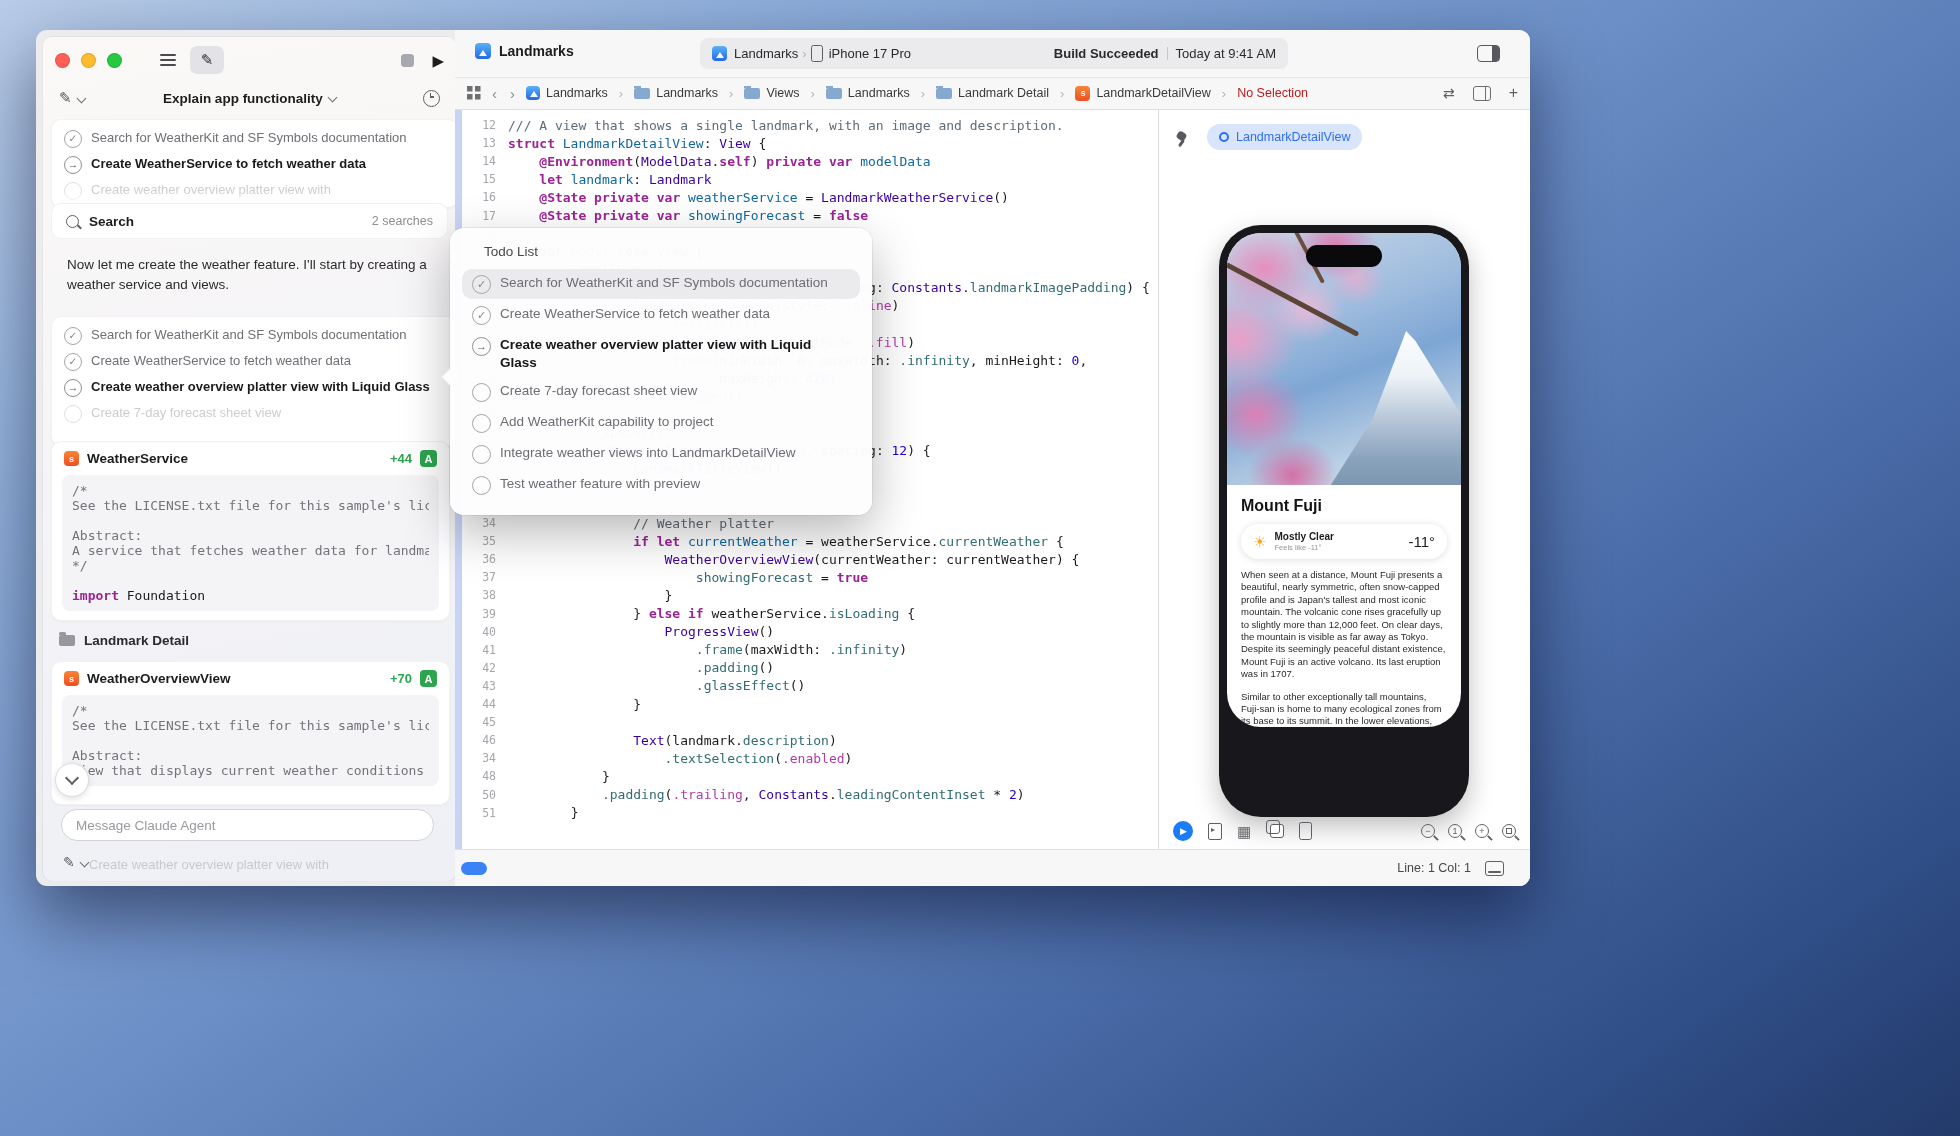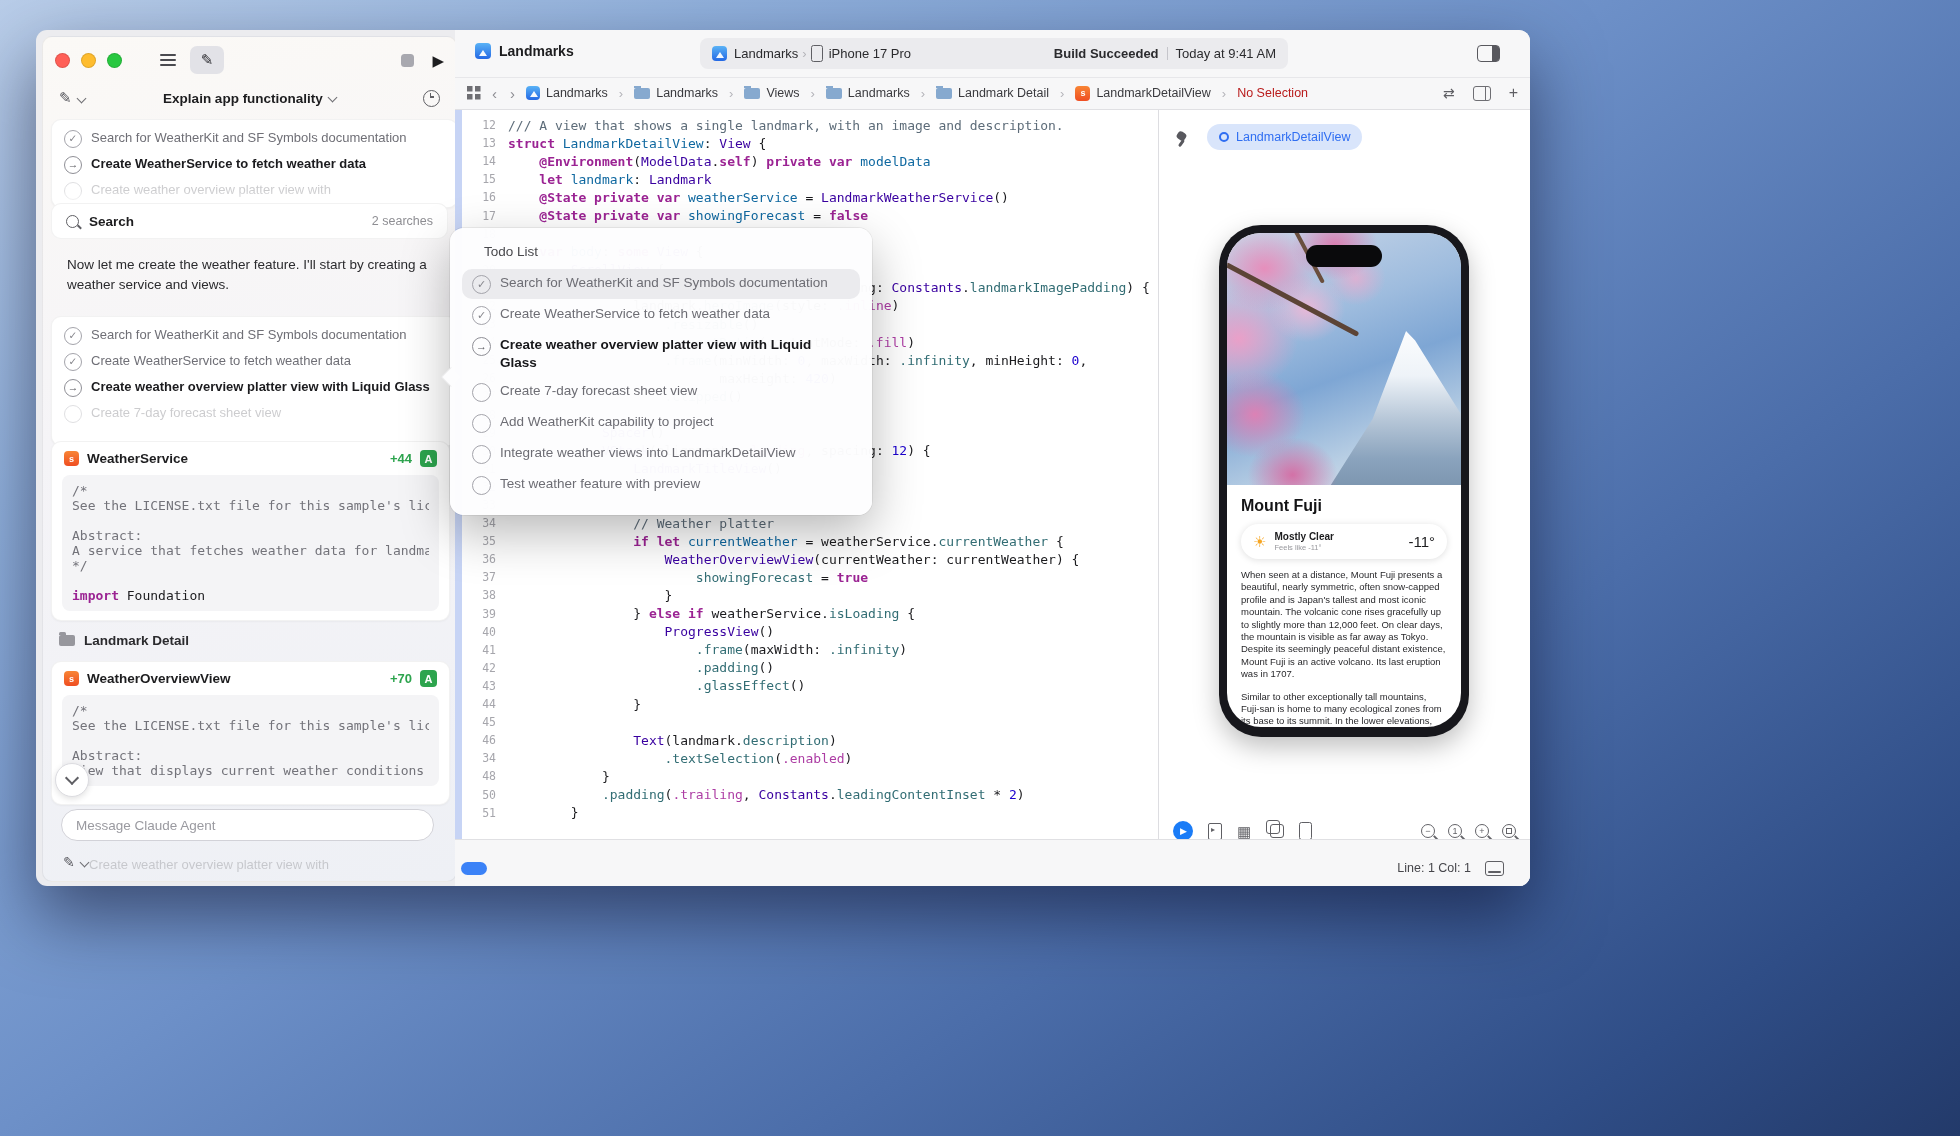--- a/index.html
+++ b/index.html
@@ -106,21 +106,21 @@
   .tk-p{color:#1b1b1e}.tk-k{color:#9b2393;font-weight:700}.tk-t{color:#3900a0}.tk-d{color:#0f68a0}
   .tk-m{color:#326d74}.tk-e{color:#ad3da4}.tk-n{color:#1c00cf}.tk-c{color:#5d6c79}.tk-g{color:#73737a}
   
   .canvas{position:absolute;left:703px;top:80px;right:0;bottom:36px;background:#fff;border-left:1px solid #dddde1}
   .pinico{position:absolute;left:16px;top:22px;width:14px;height:14px}
   .pinico::before{content:"";position:absolute;top:0;left:2px;width:9px;height:8px;background:#58585e;border-radius:3px;transform:rotate(35deg)}
   .pinico::after{content:"";position:absolute;left:5px;top:7px;width:2.5px;height:8px;background:#58585e;border-radius:2px;transform:rotate(35deg)}
   .prevpill{position:absolute;left:48px;top:14px;height:26px;border-radius:13px;background:#d9e5fb;color:#2f6ef2;
             display:flex;align-items:center;gap:7px;padding:0 12px;font-size:12.5px;font-weight:500}
   .ring{width:10px;height:10px;border:2.4px solid #2f6ef2;border-radius:50%;box-sizing:border-box;flex:none}
-  .phone{position:absolute;left:60px;top:115px;width:250px;height:512px;border-radius:42px;background:#17171c;
+  .phone{position:absolute;left:60px;top:115px;width:250px;height:592px;border-radius:42px;background:#17171c;
          padding:8px;box-sizing:border-box;box-shadow:0 10px 26px rgba(0,0,0,.25)}
   .screen{width:234px;height:494px;border-radius:34px;overflow:hidden;background:#fff;position:relative}
   .photo{height:252px;position:relative;overflow:hidden;
          background:linear-gradient(160deg,#cbd8e9 0%,#9ebcde 35%,#7ea6d4 55%,#b9cfe4 80%,#dde5ed 100%)}
   .mountain{position:absolute;right:-18px;top:98px;width:152px;height:160px;
             background:linear-gradient(180deg,#fcfdfe 0%,#eef3f8 28%,#b7c7d8 55%,#8aa3bd 80%,#7b94ad 100%);
             clip-path:polygon(52% 0%,58% 6%,100% 70%,100% 100%,0% 100%,30% 55%)}
   .blossoms{position:absolute;inset:0;background-image:
     radial-gradient(75px 60px at 16% 14%,rgba(232,140,186,.96),rgba(232,140,186,0) 70%),
     radial-gradient(60px 48px at 46% 5%,rgba(223,118,172,.9),rgba(223,118,172,0) 72%),
@@ -146,21 +146,21 @@
   .docp{width:12px;height:15px;border:1.6px solid #5f5f64;border-radius:2px;position:relative}
   .docp::after{content:"▸";position:absolute;font-size:8px;color:#5f5f64;left:2px;top:1px}
   .gridglyph{font-size:15px;color:#5f5f64;line-height:1}
   .vari{width:12px;height:12px;border:1.6px solid #5f5f64;border-radius:3px;position:relative;background:#fff;margin-left:4px}
   .vari::before{content:"";position:absolute;left:-5px;top:-5px;width:12px;height:12px;border:1.6px solid #5f5f64;border-radius:3px}
   .zgroup{margin-left:auto;display:flex;align-items:center;gap:13px}
   .zoom{position:relative;width:14px;height:14px;border:1.8px solid #636368;border-radius:50%;display:inline-flex;align-items:center;justify-content:center;font-size:9px;color:#636368;box-sizing:border-box}
   .zoom::after{content:"";position:absolute;width:6px;height:1.8px;background:#636368;transform:rotate(45deg);right:-5px;bottom:-2px}
   .zoom .zsq{width:4.5px;height:4.5px;border:1.2px solid #636368}
   
-  .statusbar{position:absolute;left:0;right:0;bottom:0;height:36px;background:#f7f7f8;border-top:1px solid #e0e0e3;display:flex;align-items:center;padding:10px 0 0 6px}
+  .statusbar{position:absolute;left:0;right:0;bottom:0;height:36px;background:#f7f7f8;border-top:1px solid #e0e0e3;display:flex;align-items:center;padding:0 0 0 6px}
   .bluecap{width:26px;height:13px;border-radius:7px;background:#3b82f7}
   .linecol{margin-left:auto;font-size:12.5px;color:#46464b}
   .scrico{width:17px;height:13px;border:1.6px solid #5f5f64;border-radius:3px;position:relative;margin:0 26px 0 14px}
   .scrico::after{content:"";position:absolute;left:2px;right:2px;bottom:1.5px;height:2.5px;background:#5f5f64;border-radius:1px}
   
   .popover{position:absolute;left:414px;top:198px;width:422px;border-radius:14px;background:rgba(253,253,254,.98);
            box-shadow:0 18px 50px rgba(0,0,0,.28),0 0 0 1px rgba(0,0,0,.06);padding:16px 12px 14px;box-sizing:border-box;z-index:60}
   .pcaret{position:absolute;left:-6px;top:142px;width:13px;height:13px;background:#fdfdfe;transform:rotate(45deg);
           border-left:1px solid rgba(0,0,0,.06);border-bottom:1px solid rgba(0,0,0,.06)}
   .poptitle{font-size:13.5px;font-weight:500;color:#48484c;margin:0 0 10px 22px}

